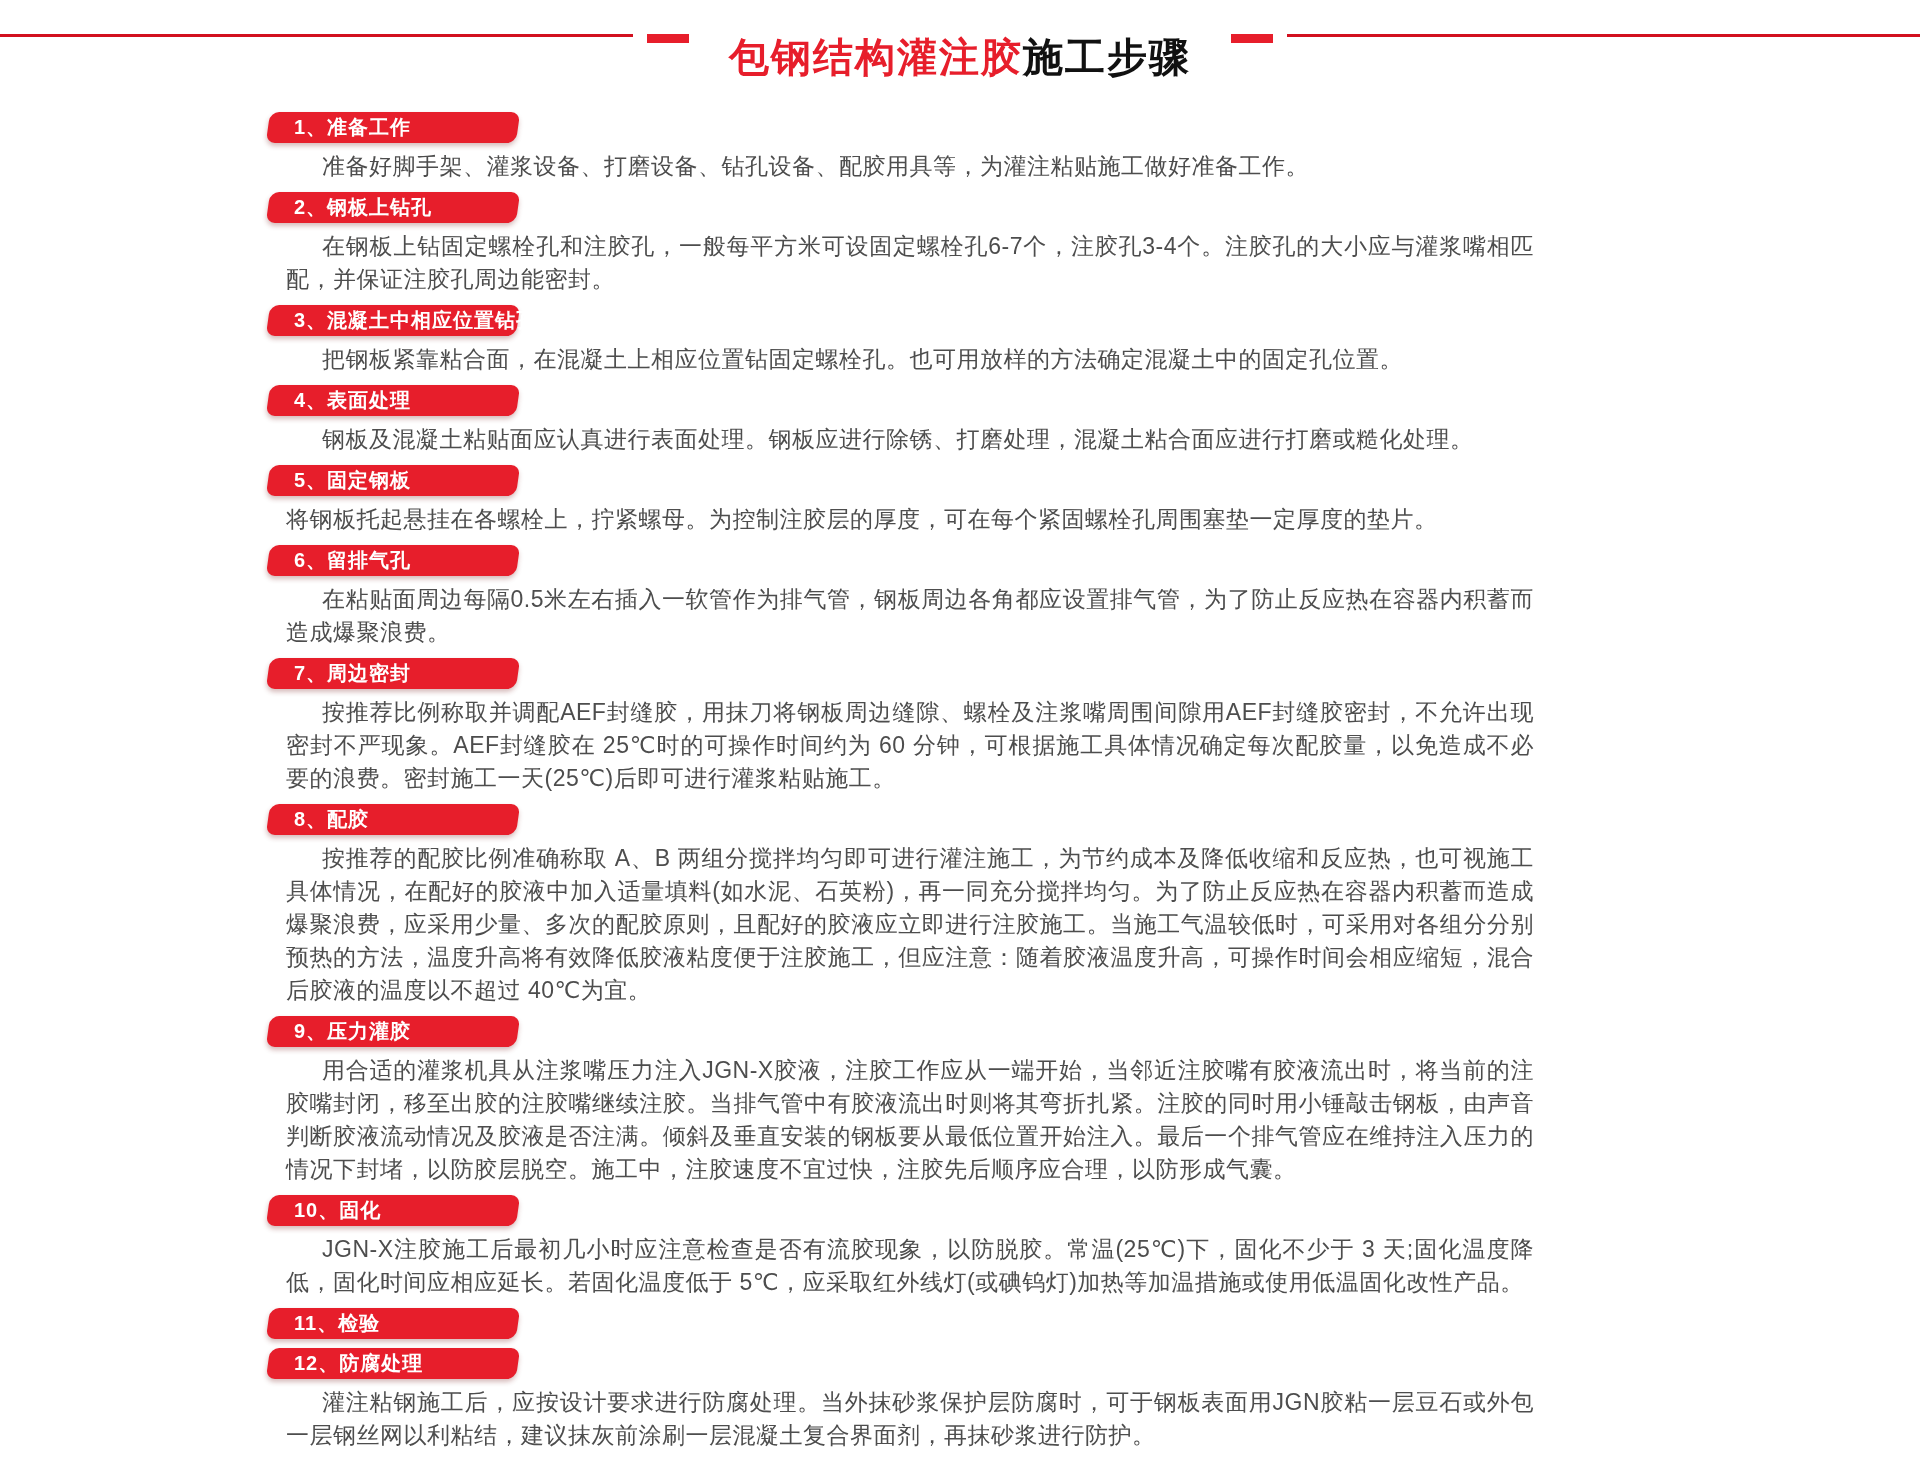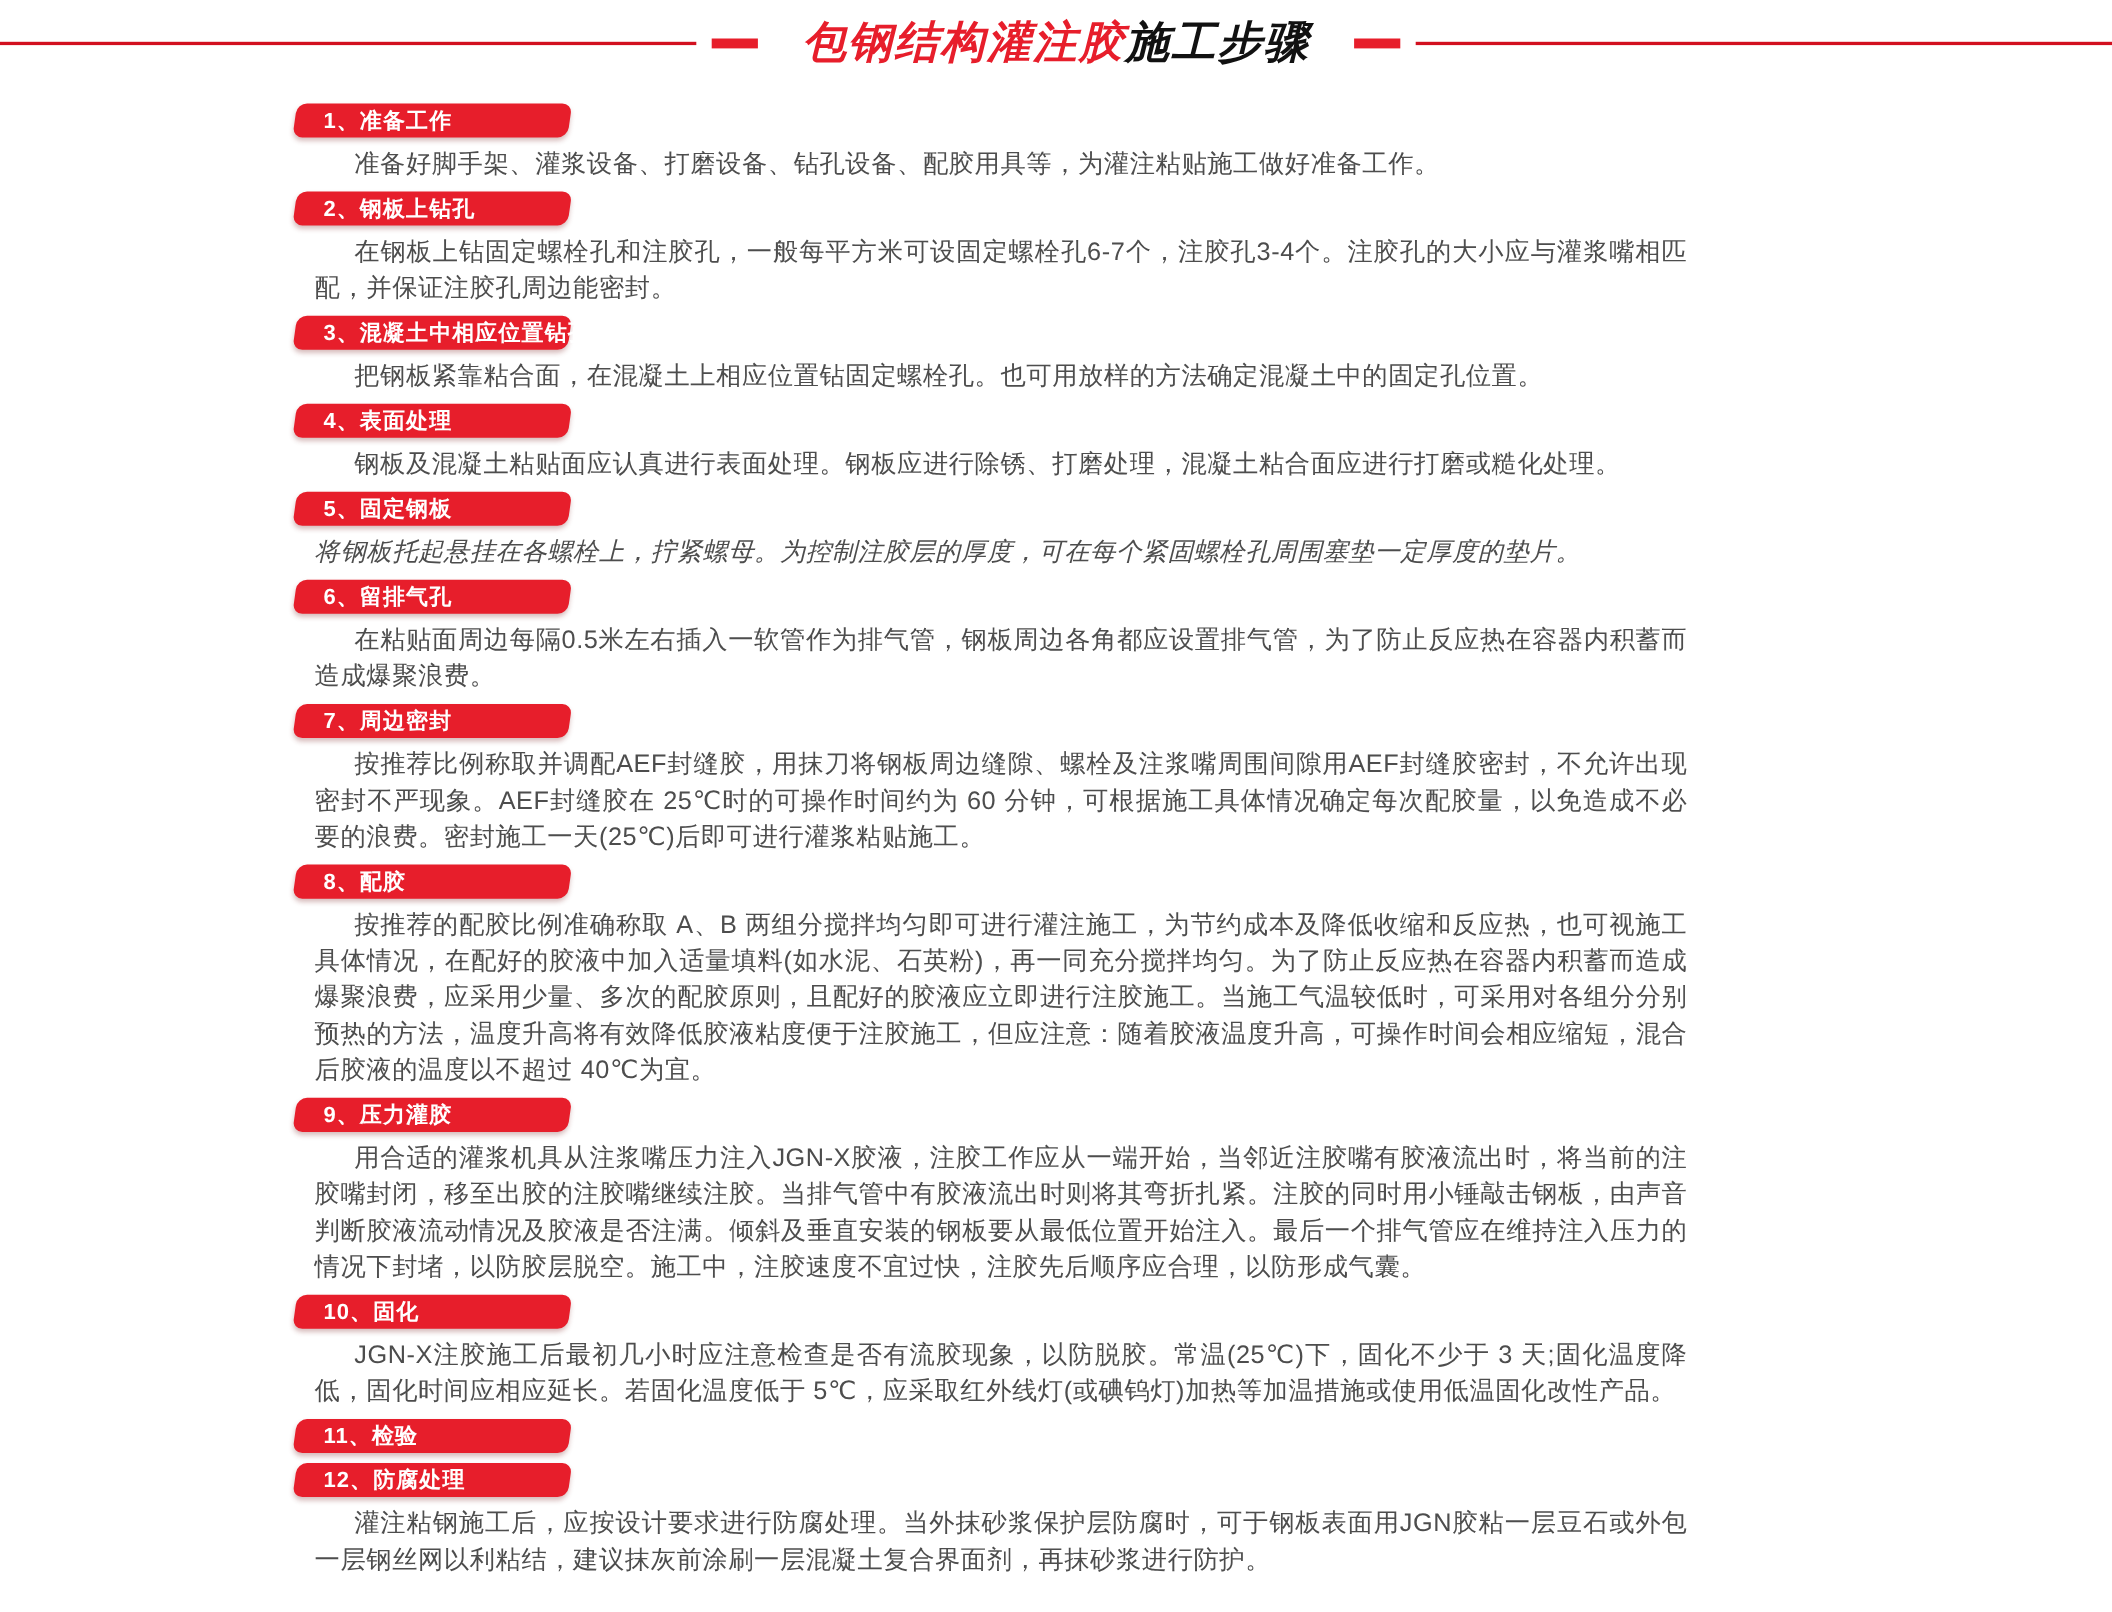--- a/index.html
+++ b/index.html
@@ -11,24 +11,22 @@
   html,body{width:1920px;height:1465px;background:#ffffff;overflow:hidden;}
   body{
     font-family:"Liberation Sans","DejaVu Sans",sans-serif;
     -webkit-font-smoothing:antialiased;
   }
   .page{width:1920px;height:1465px;position:relative;}
 
   
   .header{
     display:flex;
-    align-items:center;
-    margin-top:16px;
+    margin-top:34px;
     height:46px;
-    font-style:italic;
   }
   .h-line{flex:1;height:3px;background:var(--line-red);}
   .h-dash{width:42px;height:9px;background:var(--accent);margin:0 14px;}
   .title{
     font-size:40px;
     font-weight:bold;
     letter-spacing:2px;
     padding:0 26px;
     white-space:nowrap;
     line-height:46px;
@@ -66,21 +64,21 @@
   .step-text{
     margin:0 16px 4px 18px;
     width:1248px;
     font-size:23px;
     line-height:33px;
     color:var(--body-text);
     text-align:justify;
     text-indent:36px;
     letter-spacing:0.5px;
   }
-  .step-text.no-indent{text-indent:0;font-style:italic;}
+  .step-text.no-indent{text-indent:0;}
 </style>
 </head>
 <body>
 
 <div class="page">
 
   <div class="header">
     <div class="h-line"></div>
     <div class="h-dash"></div>
     <h1 class="title"><span class="t-red">包钢结构灌注胶</span><span class="t-black">施工步骤</span></h1>

